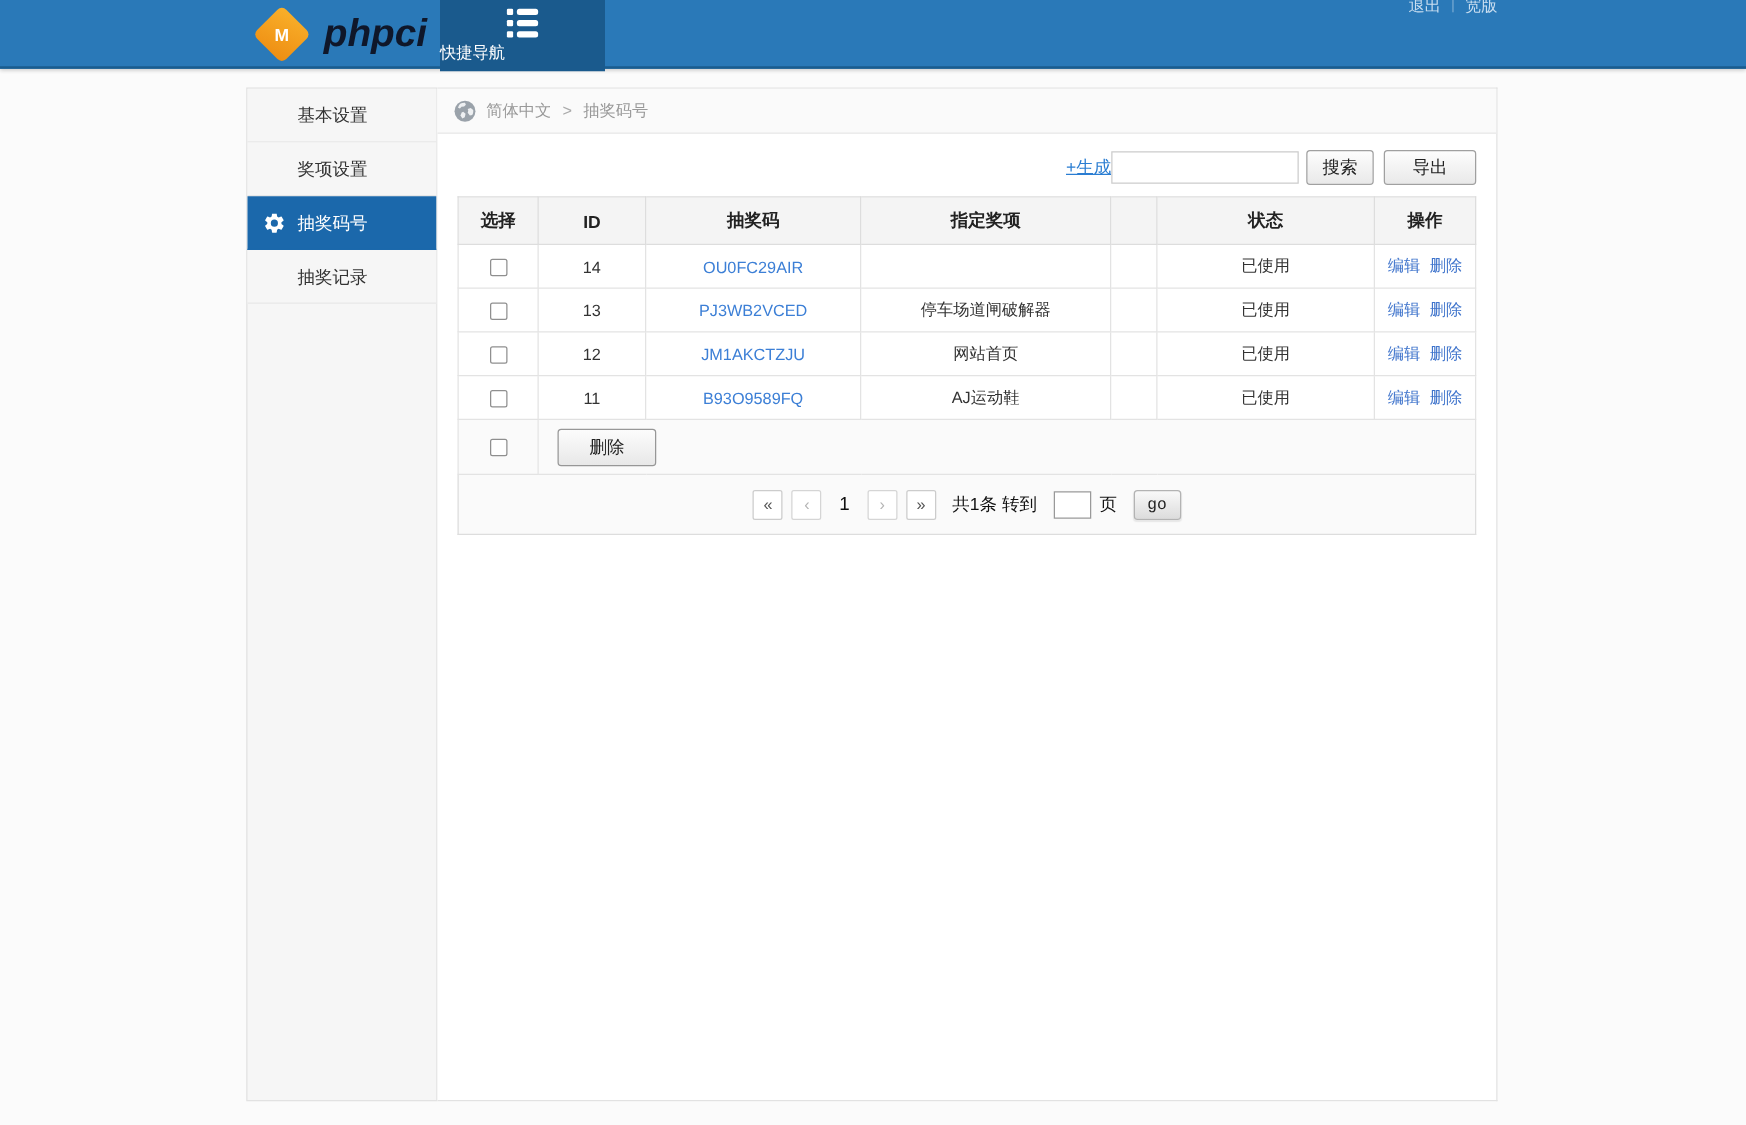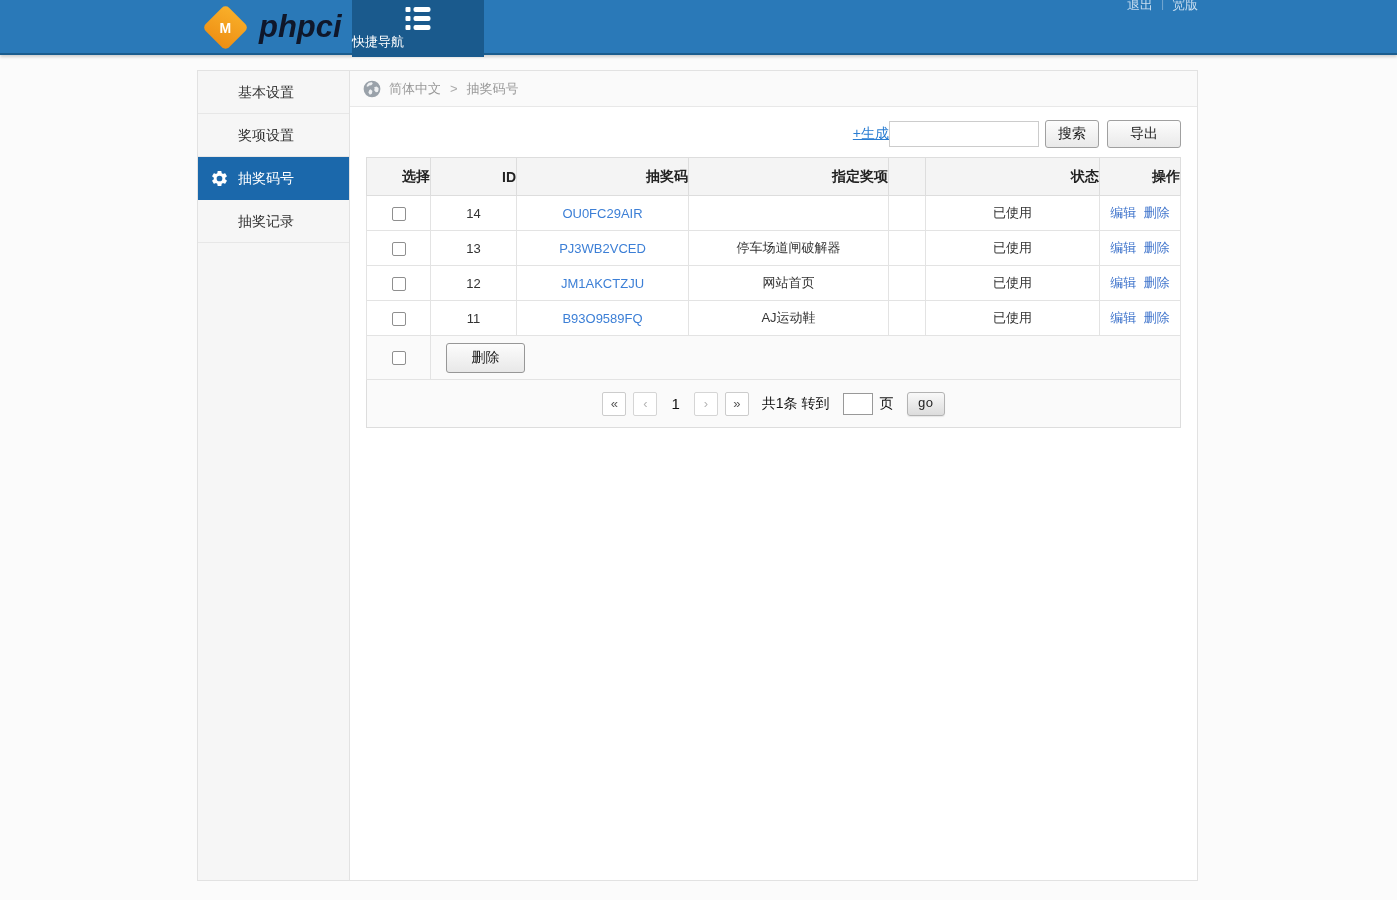--- a/index.html
+++ b/index.html
@@ -58,21 +58,21 @@
                   font-size:13px; outline:none; }
   .btn { height:28px; background:linear-gradient(#fdfdfd,#e9e9e9); border:1px solid #a0a0a0;
          border-radius:3px; font-size:14px; color:#222; cursor:pointer;
          font-family:"Liberation Sans","DejaVu Sans",sans-serif; }
   .btn-search { width:54px; margin-left:6px; }
   .btn-export { width:74px; margin-left:8px; }
 
   
   table.data { width:100%; border-collapse:collapse; font-size:13px; table-layout:fixed; }
   table.data th { height:38px; background:#f4f4f4; border:1px solid #ddd; font-size:14px;
-                  font-weight:bold; color:#222; text-align:right; }
+                  font-weight:bold; color:#222; text-align:center; }
   table.data td { height:35px; border:1px solid #e3e3e3; text-align:center; color:#333;
                   overflow:hidden; }
   a.code-link { color:#3c7fd6; text-decoration:none; cursor:pointer; }
   a.op-link { color:#3f74cc; text-decoration:none; cursor:pointer; margin:0 2px; }
   .checkbox { appearance:none; -webkit-appearance:none; width:14px; height:14px;
               border:1px solid #8f8f8f; border-radius:2px; background:#fff; cursor:pointer;
               vertical-align:middle; }
   tr.action-row td { background:#fafafa; height:44px; }
   tr.action-row td.act-cell { text-align:left; padding-left:15px; }
   .btn-del { width:79px; height:30px; background:linear-gradient(#fcfcfc,#e8e8e8);

